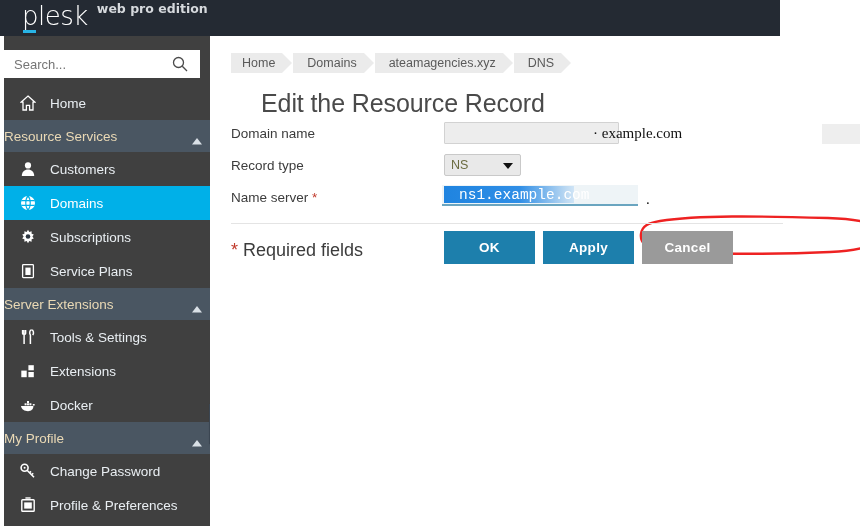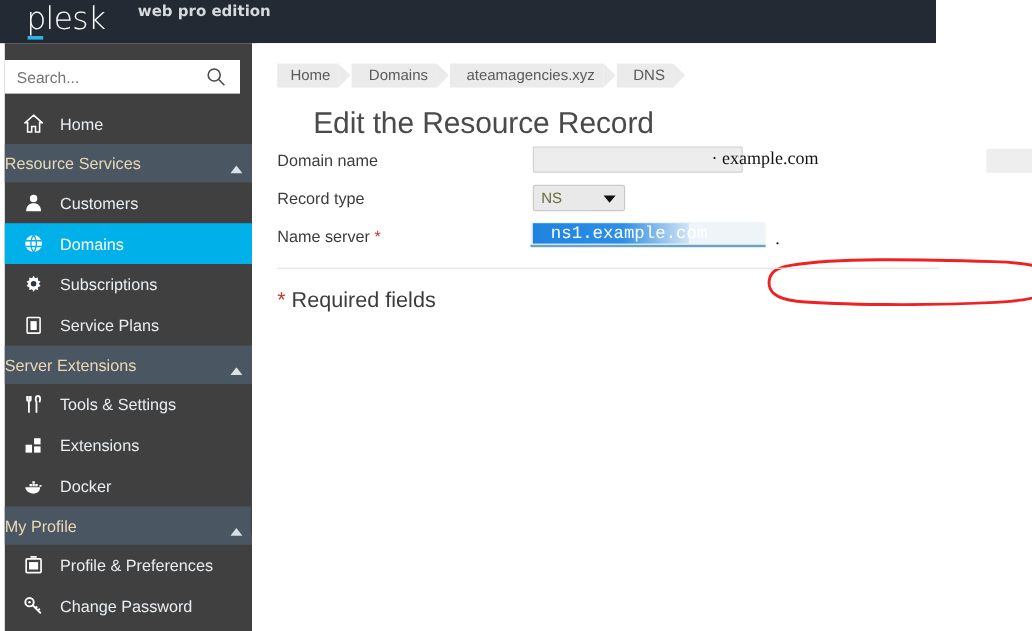--- a/index.html
+++ b/index.html
@@ -47,21 +47,21 @@
     bottom: -4px;
     width: 13px;
     height: 3px;
     background: #28b4e6;
   }
   #logo-edition {
     font-family: "DejaVu Sans", sans-serif;
     font-size: 12.5px;
     font-weight: 600;
     color: #d6d9dd;
-    margin-left: 27px;
+    margin-left: 9px;
     line-height: 1;
   }
 
   
   #sidebar {
     position: absolute;
     left: 4px; top: 36px;
     width: 210px;
     height: 490px;
     background: #404040;
@@ -498,36 +498,36 @@
       </div>
       <div class="nav-section-header">
         <span class="sec-label">My Profile</span>
         <span class="chevron"><svg width="10" height="7" viewBox="0 0 10 7">
             <path d="M5 0 L10 6.4 L0 6.4 Z" fill="#d9e0e6"></path>
           </svg></span>
       </div>
       <div class="nav-item">
         <span class="nav-icon">
           <svg width="16" height="16" viewBox="0 0 16 16" fill="#ffffff">
+            <circle cx="4.6" cy="4.8" r="3.5" fill="none" stroke="#fff" stroke-width="1.6"></circle>
+            <circle cx="4.6" cy="4.8" r="1" fill="#fff"></circle>
+            <path d="M6.8 7 L14 14.2 M11.6 11.8 L13.2 10.2 M9.6 9.8 L11 8.4" stroke="#fff" stroke-width="1.6" fill="none"></path>
+          </svg>
+        </span>
+        <span class="nav-label">Change Password</span>
+      </div>
+      <div class="nav-item">
+        <span class="nav-icon">
+          <svg width="16" height="16" viewBox="0 0 16 16" fill="#ffffff">
             <rect x="1.8" y="2.8" width="12.4" height="11.4" rx="0.8" fill="none" stroke="#fff" stroke-width="1.4"></rect>
             <rect x="4.2" y="5.4" width="7.6" height="6.2" fill="#fff"></rect>
             <path d="M5.4 1 H10.6" stroke="#fff" stroke-width="1.4"></path>
           </svg>
         </span>
         <span class="nav-label">Profile &amp; Preferences</span>
-      </div>
-      <div class="nav-item">
-        <span class="nav-icon">
-          <svg width="16" height="16" viewBox="0 0 16 16" fill="#ffffff">
-            <circle cx="4.6" cy="4.8" r="3.5" fill="none" stroke="#fff" stroke-width="1.6"></circle>
-            <circle cx="4.6" cy="4.8" r="1" fill="#fff"></circle>
-            <path d="M6.8 7 L14 14.2 M11.6 11.8 L13.2 10.2 M9.6 9.8 L11 8.4" stroke="#fff" stroke-width="1.6" fill="none"></path>
-          </svg>
-        </span>
-        <span class="nav-label">Change Password</span>
       </div>
     </div>
 
   <div id="collapse-handle">
     <span class="tri"></span>
   </div>
 </div>
 
 <div id="main">
 
@@ -583,13 +583,18 @@
              C 245,29 226,35 192,37 C 130,40 60,39 26,36
              C 7,34 2,27 3,19 C 4,11 10,8 22,6 Z" fill="none" stroke="#ee2222" stroke-width="2.4" stroke-linecap="round"></path>
   </svg>
 
   <div id="divider"></div>
 
   <div id="required-note">
     <span class="req-star">*</span><span> Required fields</span>
   </div>
 
+  <div id="button-row">
+      <button class="btn btn-primary" style="background: rgb(29, 127, 172);">OK</button>
+      <button class="btn btn-primary" style="background: rgb(29, 127, 172);">Apply</button>
+      <button class="btn btn-cancel" style="background: rgb(154, 154, 154);">Cancel</button>
+    </div>
 </div>
 
 </body></html>

